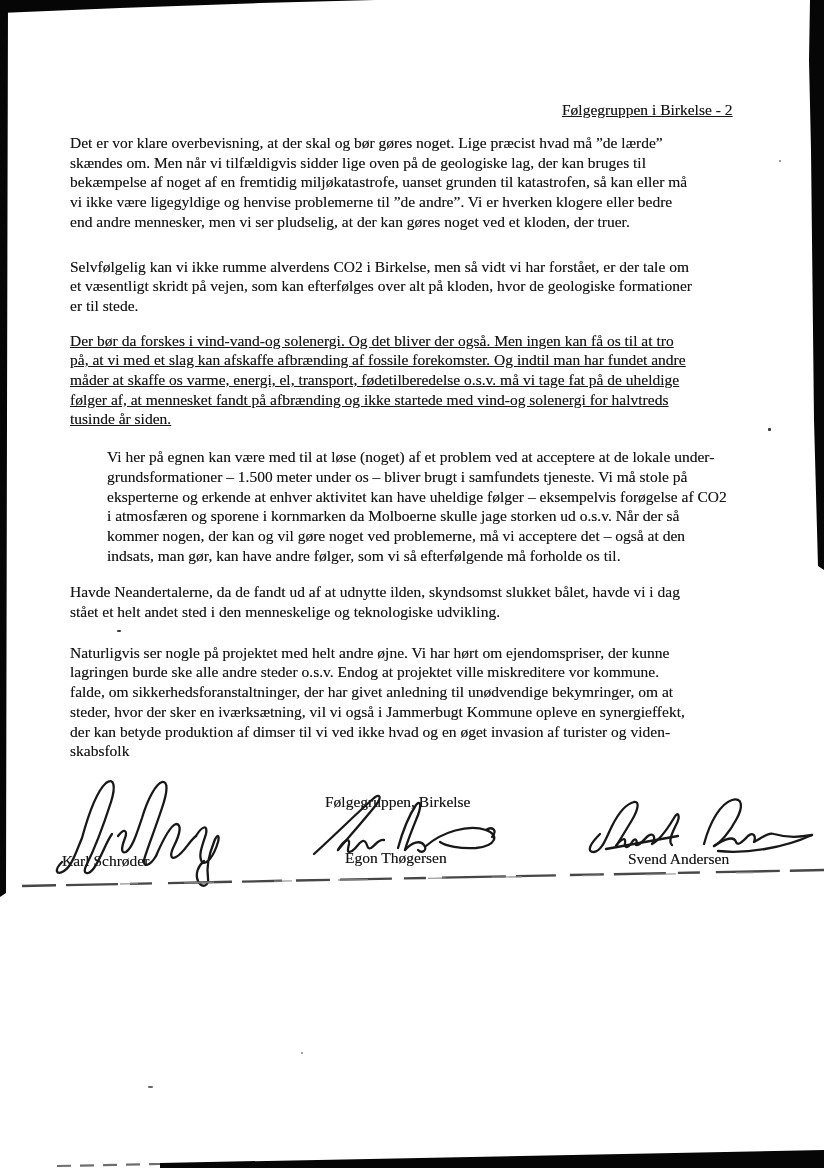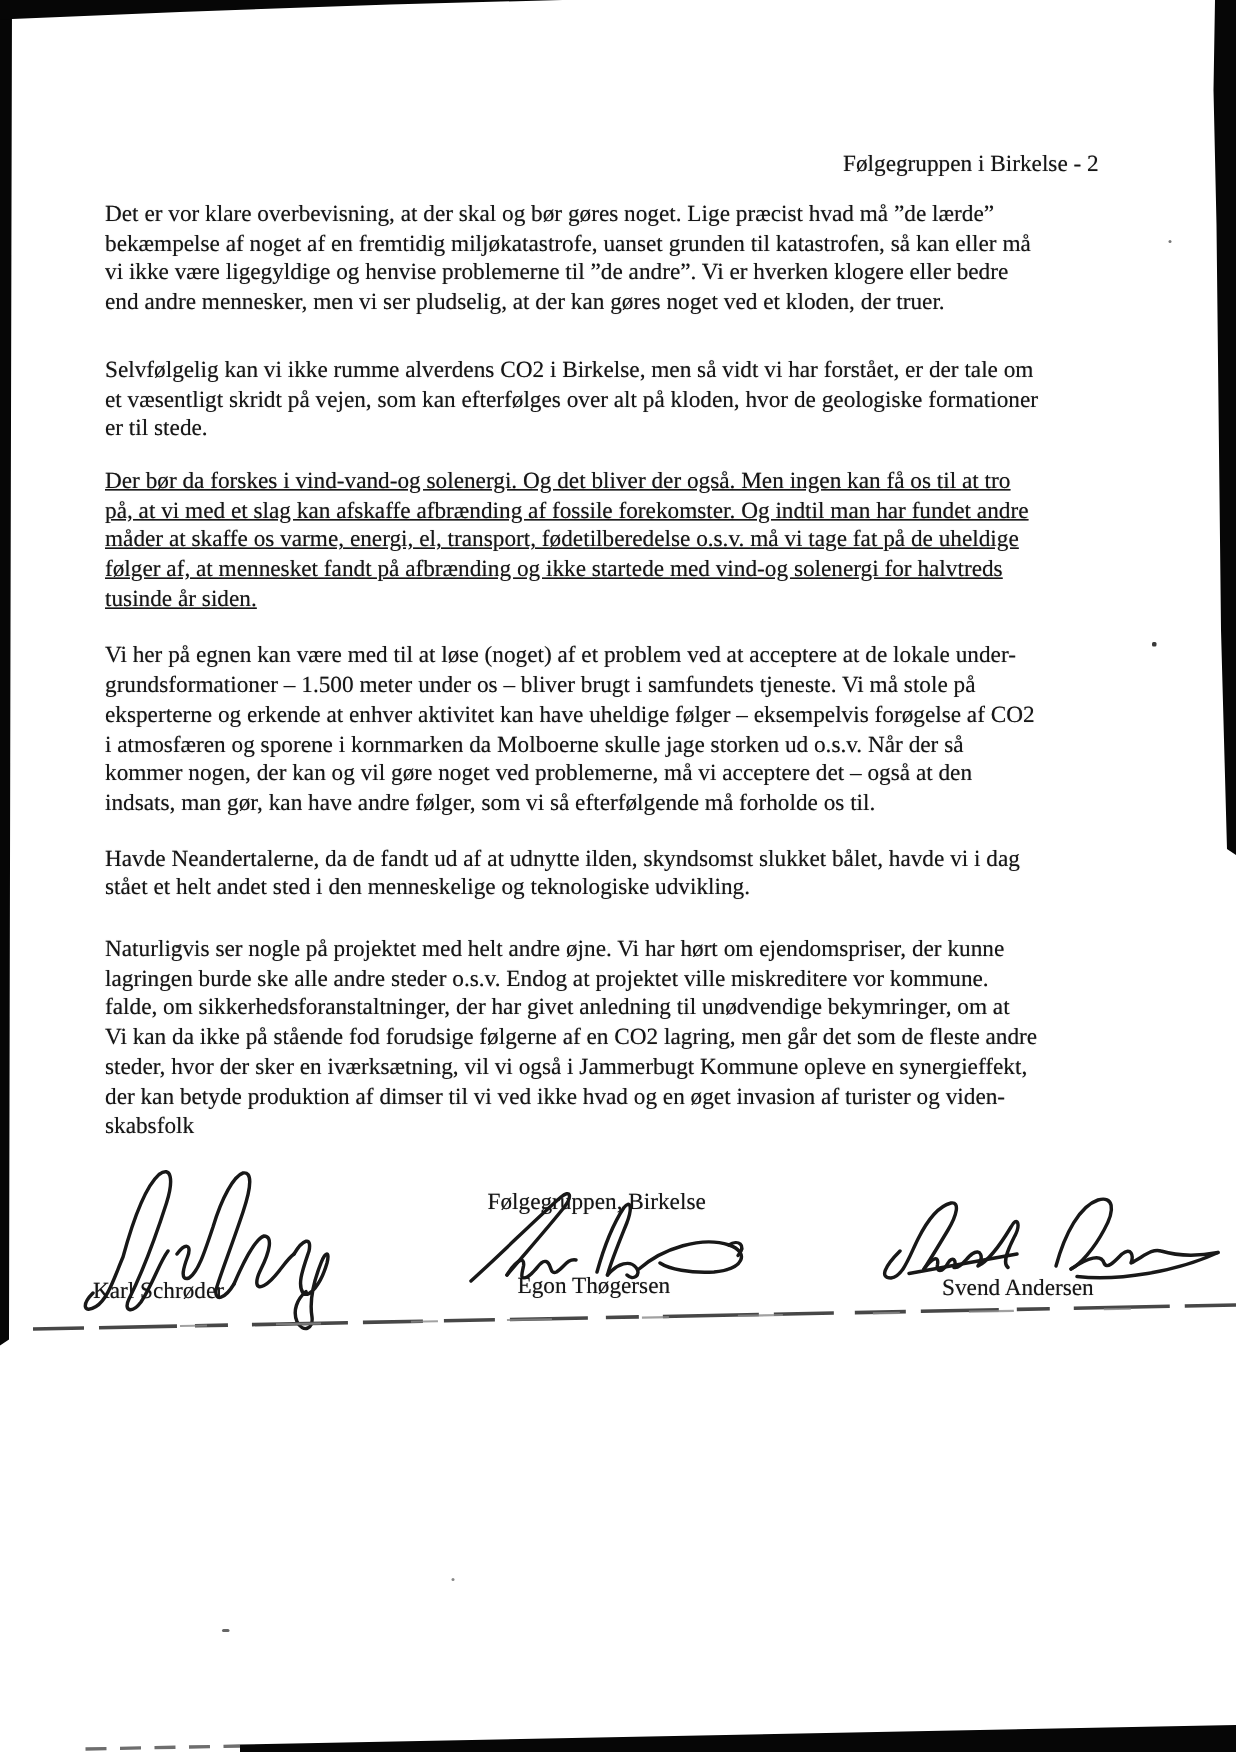--- a/index.html
+++ b/index.html
@@ -12,44 +12,45 @@
     color:#161616;
   }
   .txt{
     position:absolute;
     font-size:15.5px;
     line-height:19.7px;
     color:#161616;
     text-shadow:0 0 0.5px rgba(25,25,25,.55);
     white-space:nowrap;
   }
-  #header-line{top:100px;left:562px;}
+  #header-line{top:100px;left:562px;text-decoration:underline;}
   #body-text{top:133px;left:70px;width:714px;}
   .para{margin:0 0 21px 0;}
   .para:nth-child(1){margin-bottom:25px;}
   .para:nth-child(2){margin-bottom:15px;}
   .para:nth-child(3){margin-bottom:18px;text-decoration:underline;}
-  .para:nth-child(4){margin-bottom:17px;}
+  .para:nth-child(4){margin-bottom:17px;margin-left:37px;}
   .para:nth-child(5){margin-bottom:21px;}
   .line{white-space:nowrap;}
   .sig-name{position:absolute;font-size:15.5px;text-shadow:0 0 0.5px rgba(25,25,25,.55);white-space:nowrap;}
   svg{position:absolute;display:block;}
   .sig path{fill:none;stroke:#181818;stroke-width:2.3;stroke-linecap:round;stroke-linejoin:round;}
   .speck{position:absolute;background:#3a3a3a;border-radius:1px;}
 </style>
 </head>
 <body>
 
 <div id="page">
 
   <div id="header-line" class="txt">Følgegruppen i Birkelse - 2</div>
 
   <div id="body-text" class="txt">
       <div class="para">
         <div class="line">Det er vor klare overbevisning, at der skal og bør gøres noget. Lige præcist hvad må ”de lærde”</div>
+        <div class="line">skændes om. Men når vi tilfældigvis sidder lige oven på de geologiske lag, der kan bruges til</div>
         <div class="line">bekæmpelse af noget af en fremtidig miljøkatastrofe, uanset grunden til katastrofen, så kan eller må</div>
         <div class="line">vi ikke være ligegyldige og henvise problemerne til ”de andre”. Vi er hverken klogere eller bedre</div>
         <div class="line">end andre mennesker, men vi ser pludselig, at der kan gøres noget ved et kloden, der truer.</div>
       </div>
       <div class="para">
         <div class="line">Selvfølgelig kan vi ikke rumme alverdens CO2 i Birkelse, men så vidt vi har forstået, er der tale om</div>
         <div class="line">et væsentligt skridt på vejen, som kan efterfølges over alt på kloden, hvor de geologiske formationer</div>
         <div class="line">er til stede.</div>
       </div>
       <div class="para">
@@ -68,21 +69,20 @@
         <div class="line">indsats, man gør, kan have andre følger, som vi så efterfølgende må forholde os til.</div>
       </div>
       <div class="para">
         <div class="line">Havde Neandertalerne, da de fandt ud af at udnytte ilden, skyndsomst slukket bålet, havde vi i dag</div>
         <div class="line">stået et helt andet sted i den menneskelige og teknologiske udvikling.</div>
       </div>
       <div class="para">
         <div class="line">Naturligvis ser nogle på projektet med helt andre øjne. Vi har hørt om ejendomspriser, der kunne</div>
         <div class="line">lagringen burde ske alle andre steder o.s.v. Endog at projektet ville miskreditere vor kommune.</div>
         <div class="line">falde, om sikkerhedsforanstaltninger, der har givet anledning til unødvendige bekymringer, om at</div>
-        <div class="line">Vi kan da ikke på stående fod forudsige følgerne af en CO2 lagring, men går det som de fleste andre</div>
         <div class="line">steder, hvor der sker en iværksætning, vil vi også i Jammerbugt Kommune opleve en synergieffekt,</div>
         <div class="line">der kan betyde produktion af dimser til vi ved ikke hvad og en øget invasion af turister og viden-</div>
         <div class="line">skabsfolk</div>
       </div>
     </div>
 
   <div class="sig-name" style="top:793px;left:325px;">Følgegruppen, Birkelse</div>
 
   <svg class="sig" style="left:52px;top:776px;" width="195" height="114" viewBox="0 0 195 114">
     <path d="M10,86 C2,94 4,100 12,95 C20,90 24,76 30,62 C36,40 44,16 54,7 C62,1 64,10 59,26 C50,54 40,78 34,90 C30,98 36,100 42,92 C50,80 54,66 60,58"></path>

